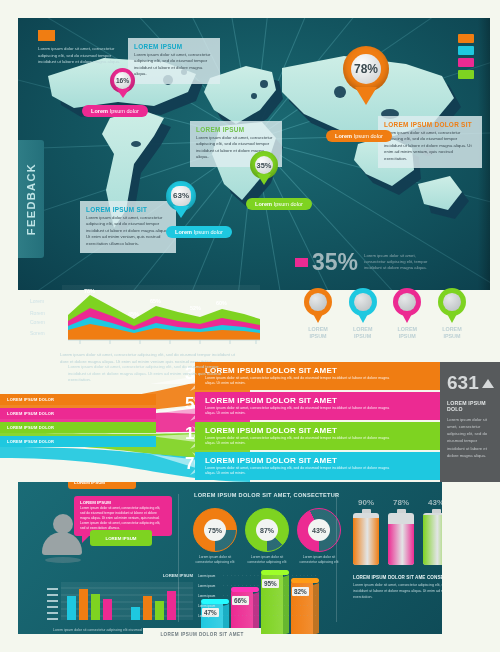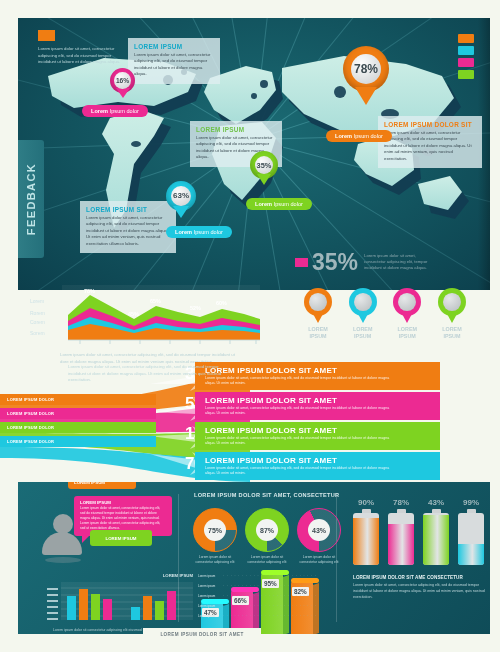--- a/index.html
+++ b/index.html
@@ -131,21 +131,21 @@
   .graypanel {
     position:absolute; left:440px; top:362px; width:60px; height:120px;
     background:#575a5c; padding:10px 7px;
   }
   .graypanel .gnum { font-size:19px; font-weight:bold; color:#d6d9da; display:flex; align-items:center; }
   .graypanel .garrow { width:0;height:0;border-left:6px solid transparent;border-right:6px solid transparent;border-bottom:9px solid #d6d9da; margin-left:3px; }
   .graypanel .gtitle { font-size:5.2px; font-weight:bold; color:#e2e5e6; margin-top:6px; letter-spacing:.2px; }
   .graypanel .gbody { font-size:4.2px; line-height:1.7; color:#c3c7c9; margin-top:4px; }
 
   
-  .bottom { position:absolute; left:18px; top:482px; width:472px; height:152px;
+  .bottom { position:absolute; left:18px; top:482px; width:424px; height:152px;
             background:linear-gradient(135deg,#1a6b76,#0f4c58); overflow:hidden; }
   .divline { position:absolute; width:1px; background:rgba(255,255,255,.18); }
 
   .avatar { position:absolute; left:24px; top:32px; width:42px; }
   .avatar .head { width:20px;height:20px;border-radius:50%;background:#9aa3a5;margin:0 auto; }
   .avatar .body { width:40px;height:23px;border-radius:20px 20px 3px 3px;background:#9aa3a5;margin-top:-2px; }
   .avatar .refl { width:36px;height:6px;margin:2px auto 0;border-radius:50%;background:rgba(154,163,165,.30); }
 
   .bubble { position:absolute; padding:4px 6px; }
   .bubble .bt { font-size:4.4px; font-weight:bold; color:#fff; }
@@ -311,21 +311,21 @@
         </div>
       <div class="tail" style="border-top:18px solid #f07d12; border-left-width:11px; border-right-width:11px;"></div>
     </div>
     <div class="pinlabel" style="left:308px; top:112px; background:#f07d12;">
       <b>Lorem</b>
       <span>Ipsum dolor</span>
     </div>
 
     <div class="pin" style="left:148px; top:163px; width:30px;">
       <div class="ball" style="background:#1ec8e0;">
-          <div class="inner" style="font-size:8px;">63%</div>
+          <div class="inner" style="font-size:8px;border-radius:8px;">63%</div>
         </div>
       <div class="tail" style="border-top:12px solid #1ec8e0; border-left-width:8px; border-right-width:8px;"></div>
     </div>
     <div class="pinlabel" style="left:148px; top:208px; background:#1ec8e0;">
       <b>Lorem</b>
       <span>Ipsum dolor</span>
     </div>
 
     <div class="pin" style="left:232px; top:133px; width:28px;">
       <div class="ball" style="background:#7ed321;">
@@ -466,20 +466,28 @@
     </div>
 
     <div class="tagleft" style="top:32px; background:#f07d12;">LOREM IPSUM DOLOR</div>
     <div class="tagleft" style="top:46px; background:#ec2a92;">LOREM IPSUM DOLOR</div>
     <div class="tagleft" style="top:60px; background:#7ed321;">LOREM IPSUM DOLOR</div>
     <div class="tagleft" style="top:74px; background:#1ec8e0;">LOREM IPSUM DOLOR</div>
   </div>
 
   <div class="darktext" style="left:68px; top:364px; width:160px;">Lorem ipsum dolor sit amet, consectetur adipiscing elit, sed do eiusmod tempor incididunt ut dore et dolore magna aliqua. Ut enim ad minim veniam quis nostrud exercitation.</div>
 
+  <div class="graypanel">
+    <div class="gnum">
+      <span>631</span>
+      <span class="garrow"></span>
+    </div>
+    <div class="gtitle">LOREM IPSUM DOLO</div>
+    <div class="gbody">Lorem ipsum dolor sit amet, consectetur adipiscing elit, sed do eiusmod tempor incididunt ut labore et dolore magna aliqua.</div>
+  </div>
 
   <div class="bottom">
     <div class="divline" style="left:160px; top:12px; height:128px;"></div>
     <div class="divline" style="left:318px; top:12px; height:128px;"></div>
 
     <div class="avatar">
       <div class="head"></div>
       <div class="body"></div>
       <div class="refl"></div>
     </div>

